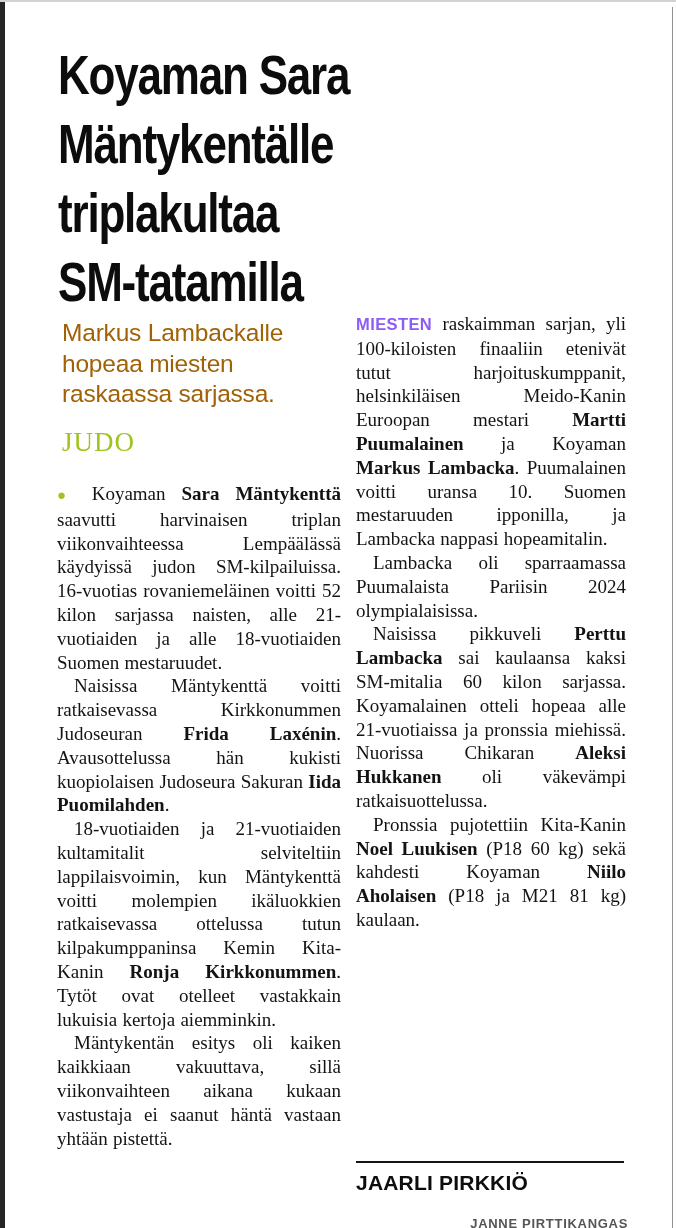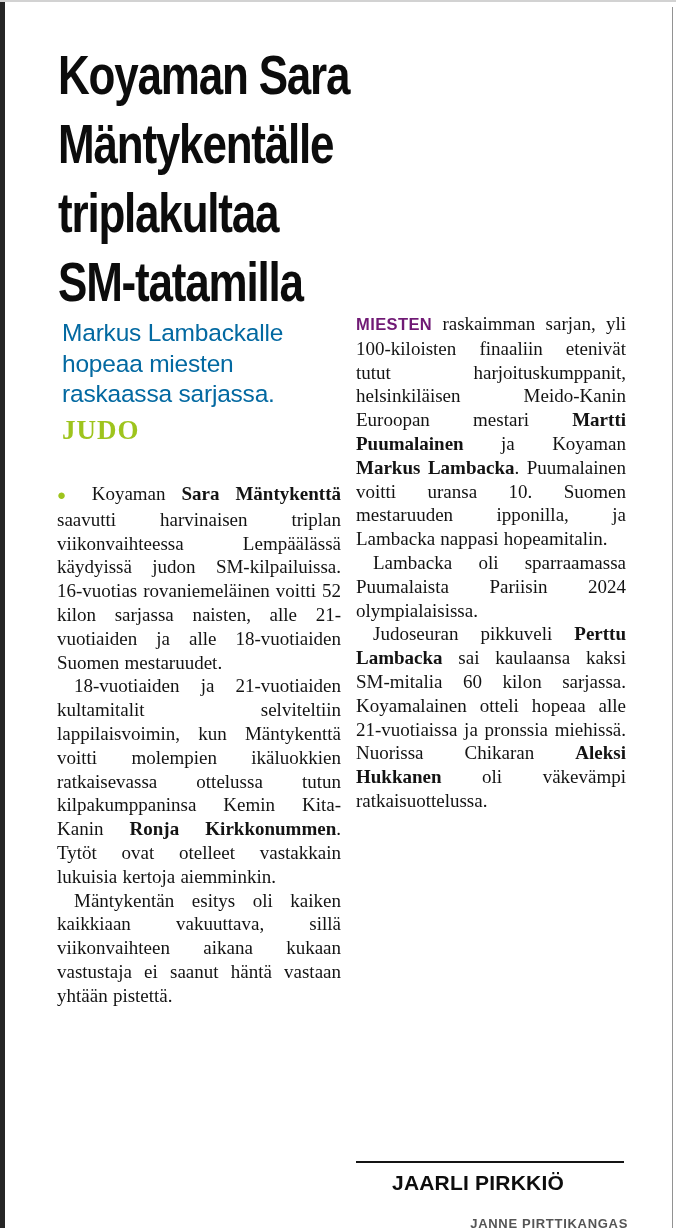--- a/index.html
+++ b/index.html
@@ -17,54 +17,54 @@
     position:absolute;left:58px;top:4px;width:540px;
     font-family:"Liberation Sans",sans-serif;font-weight:700;
     font-size:55px;line-height:69px;letter-spacing:-1.5px;color:#0c0c0c;
     white-space:pre-line;transform:scaleX(0.8);transform-origin:left top;
   }
 
   
   .standfirst{
     position:absolute;left:62px;top:318px;width:300px;
     font-family:"Liberation Sans",sans-serif;font-weight:400;
-    font-size:24.5px;line-height:30.5px;letter-spacing:-0.2px;color:#0369a1;
+    font-size:24.5px;line-height:30.5px;letter-spacing:-0.2px;color:#a16207;
     white-space:pre-line;
   }
 
   
   .kicker{
-    position:absolute;left:62px;top:415px;
-    font-family:"Liberation Serif",serif;font-weight:700;
+    position:absolute;left:62px;top:427px;
+    font-family:"Liberation Serif",serif;font-weight:400;
     font-size:27px;letter-spacing:1px;color:var(--accent,#9ec41d);text-align:center;
   }
 
   
   .col{
     position:absolute;text-align:justify;
     font-size:19px;line-height:23.8px;color:#131313;
     hyphens:auto;-webkit-hyphens:auto;word-spacing:0.5px;
   }
   #col-left{left:57px;top:482px;width:284px;}
   #col-right{left:356px;top:312px;width:270px;}
   .col p{margin:0;text-indent:17px;}
   .col p.first{text-indent:0;}
   .b{font-weight:700;}
   .lead{
     font-family:"Liberation Sans",sans-serif;font-weight:700;
-    font-size:16.5px;letter-spacing:0.4px;color:#701a75;
+    font-size:16.5px;letter-spacing:0.4px;color:#8b5cf6;
   }
   .bullet{color:var(--accent,#9ec41d);font-size:15px;}
 
   
   .byline-rule{position:absolute;left:356px;top:1161px;width:268px;height:2px;background:#141414;}
   .byline{
-    position:absolute;left:344px;top:1171px;width:268px;
+    position:absolute;left:356px;top:1171px;width:268px;
     font-family:"Liberation Sans",sans-serif;font-weight:700;
-    font-size:21px;letter-spacing:0.2px;color:#0d0d0d;text-align:center;
+    font-size:21px;letter-spacing:0.2px;color:#0d0d0d;
   }
   .photo-credit{
     position:absolute;left:352px;top:1216px;width:276px;text-align:right;
     font-family:"Liberation Sans",sans-serif;font-weight:700;
     font-size:13px;letter-spacing:0.7px;color:#555555;
   }
 </style>
 </head>
 <body>
 
@@ -78,25 +78,27 @@
 SM-tatamilla</h1>
 
 <div class="standfirst">Markus Lambackalle
 hopeaa miesten
 raskaassa sarjassa.</div>
 
 <div class="kicker">JUDO</div>
 
 <div class="col" id="col-left">
     <p class="first"><span class="bullet">● </span><span>Koyaman </span><span class="b">Sara Mäntykenttä</span><span> saavutti harvinaisen triplan viikonvaihteessa Lempäälässä käydyissä judon SM-kilpailuissa. 16-vuotias rovaniemeläinen voitti 52 kilon sarjassa naisten, alle 21-vuotiaiden ja alle 18-vuotiaiden Suomen mestaruudet.</span></p>
+    <p><span>Naisissa Mäntykenttä voitti ratkaisevassa Kirkkonummen Judoseuran </span><span class="b">Frida Laxénin</span><span>. Avausottelussa hän kukisti kuopiolaisen Judoseura Sakuran </span><span class="b">Iida Puomilahden</span><span>.</span></p>
     <p><span>18-vuotiaiden ja 21-vuotiaiden kultamitalit selviteltiin lappilaisvoimin, kun Mäntykenttä voitti molempien ikäluokkien ratkaisevassa ottelussa tutun kilpakumppaninsa Kemin Kita-Kanin </span><span class="b">Ronja Kirkkonummen</span><span>. Tytöt ovat otelleet vastakkain lukuisia kertoja aiemminkin.</span></p>
     <p><span>Mäntykentän esitys oli kaiken kaikkiaan vakuuttava, sillä viikonvaihteen aikana kukaan vastustaja ei saanut häntä vastaan yhtään pistettä.</span></p>
   </div>
 
 <div class="col" id="col-right">
     <p class="first"><span class="lead">MIESTEN</span><span> raskaimman sarjan, yli 100-kiloisten finaaliin etenivät tutut harjoituskumppanit, helsinkiläisen Meido-Kanin Euroopan mestari </span><span class="b">Martti Puumalainen</span><span> ja Koyaman </span><span class="b">Markus Lambacka</span><span>. Puumalainen voitti uransa 10. Suomen mestaruuden ipponilla, ja Lambacka nappasi hopeamitalin.</span></p>
     <p><span>Lambacka oli sparraamassa Puumalaista Pariisin 2024 olympialaisissa.</span></p>
-    <p><span>Judoseuran pikkuveli </span><span class="b">Perttu Lambacka</span><span> sai kaulaansa kaksi SM-mitalia 60 kilon sarjassa. Koyamalainen otteli hopeaa alle 21-vuotiaissa ja pronssia miehissä. Nuorissa Chikaran </span><span class="b">Aleksi Hukkanen</span><span> oli väkevämpi ratkaisuottelussa.</span></p>
+    <p><span>Naisissa pikkuveli </span><span class="b">Perttu Lambacka</span><span> sai kaulaansa kaksi SM-mitalia 60 kilon sarjassa. Koyamalainen otteli hopeaa alle 21-vuotiaissa ja pronssia miehissä. Nuorissa Chikaran </span><span class="b">Aleksi Hukkanen</span><span> oli väkevämpi ratkaisuottelussa.</span></p>
+    <p><span>Pronssia pujotettiin Kita-Kanin </span><span class="b">Noel Luukisen</span><span> (P18 60 kg) sekä kahdesti Koyaman </span><span class="b">Niilo Aholaisen</span><span> (P18 ja M21 81 kg) kaulaan.</span></p>
   </div>
 
 <div class="byline-rule"></div>
 <div class="byline">JAARLI PIRKKIÖ</div>
 <div class="photo-credit">JANNE PIRTTIKANGAS</div>
 
 </body></html>

